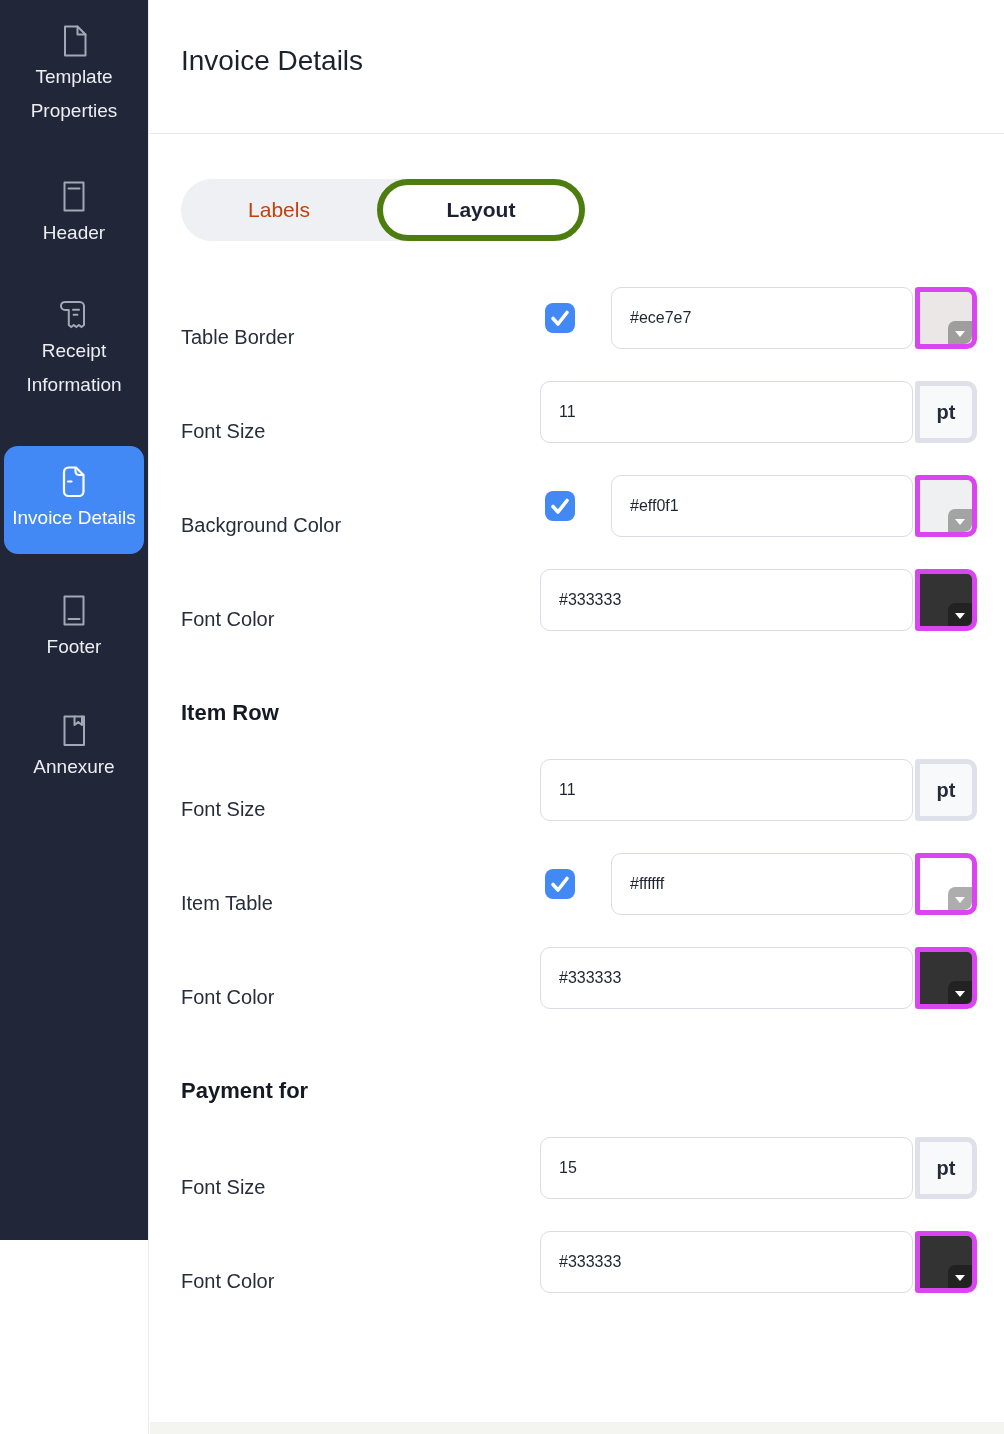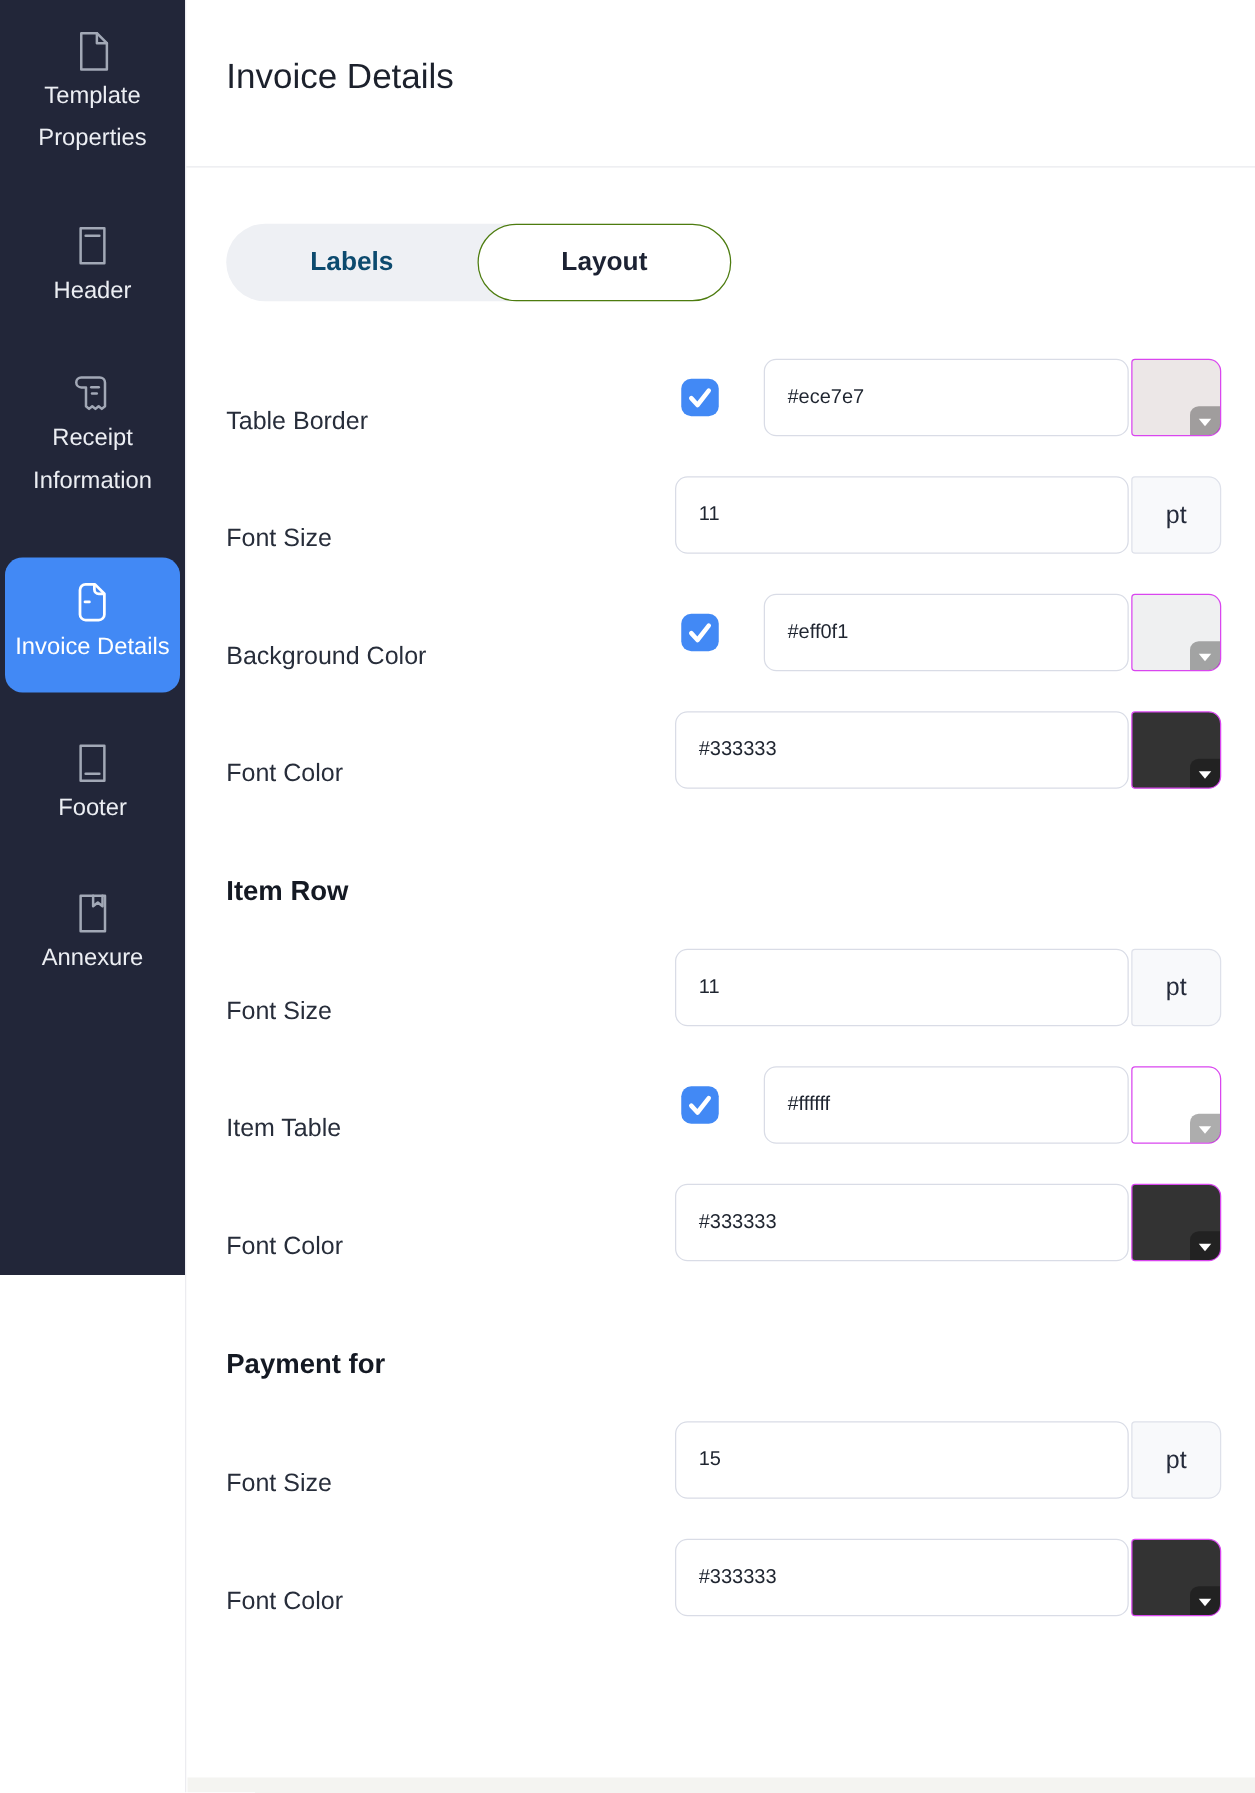--- a/index.html
+++ b/index.html
@@ -8,21 +8,21 @@
     font-family: "Liberation Sans", sans-serif;
     background: #ffffff;
     position: relative;
     overflow: hidden;
     color: #272d3a;
   }
 
   
   .sidebar {
     position: absolute; left: 0; top: 0;
-    width: 148px; height: 1020px;
+    width: 148px; height: 1240px;
     background: #222639;
   }
   .side-item {
     display: flex; flex-direction: column; align-items: center;
     text-align: center;
     font-size: 19px; line-height: 34px;
     color: #eceef3;
     padding: 0 4px;
     cursor: pointer;
   }
@@ -59,27 +59,27 @@
   .tabs {
     margin: 45px 0 0 32px;
     width: 404px; height: 62px;
     background: #eef0f4;
     border-radius: 32px;
     display: flex;
   }
   .tab {
     flex: 1;
     display: flex; align-items: center; justify-content: center;
-    font-size: 21px; font-weight: 700; color: #0c4a6e;
+    font-size: 21px; font-weight: 400; color: #c2410c;
     border-radius: 32px;
     cursor: pointer;
   }
   .tab.selected {
     background: #ffffff;
-    border: 1px solid #4d7c0f;
+    border: 6px solid #4d7c0f;
     color: #1c2233;
     font-weight: 600;
   }
 
   .form { margin: 0 27px 0 32px; }
   .form-row { display: flex; align-items: flex-end; margin-top: 32px; }
   .form-row.first { margin-top: 46px; }
   .row-label { flex: 1; font-size: 20px; color: #272d3a; }
   .section-heading {
     margin-top: 68px;
@@ -106,26 +106,27 @@
     border: 1px solid #d9dce6;
     border-radius: 10px;
     background: #ffffff;
     font-family: "Liberation Sans", sans-serif;
     font-size: 16px; color: #1f2530;
     padding: 0 14px 0 18px;
     outline: none;
   }
 
   .right-box {
-    width: 72px; height: 62px;
+    width: 62px; height: 62px;
     margin-left: 2px;
     flex-shrink: 0;
-    border: 1px solid #d946ef;
+    border: 5px solid #d946ef;
     border-radius: 3px 10px 10px 3px;
     position: relative;
+    font-weight: bold;
   }
   .right-box.unit {
     background: #f8f9fb;
     border-color: #dee1ea;
     display: flex; align-items: center; justify-content: center;
     font-size: 20px; color: #252b3b;
   }
   .dd {
     position: absolute; right: 0; bottom: 0;
     width: 24px; height: 23px;

